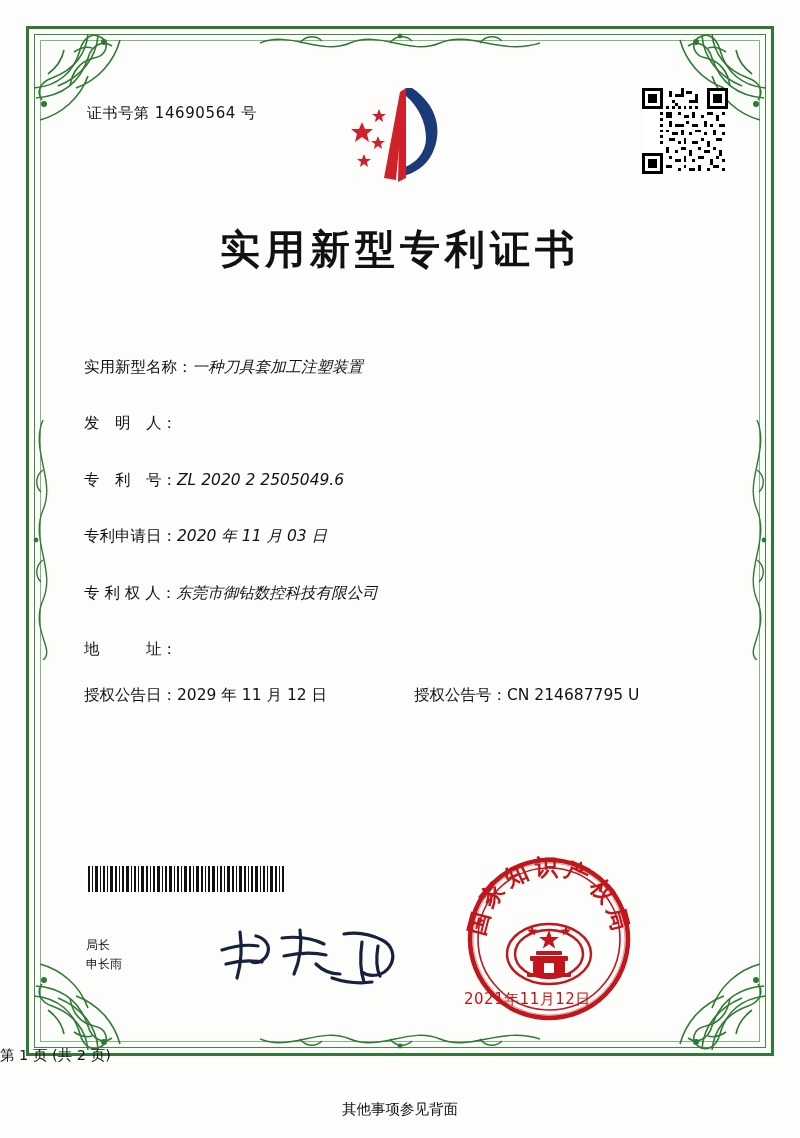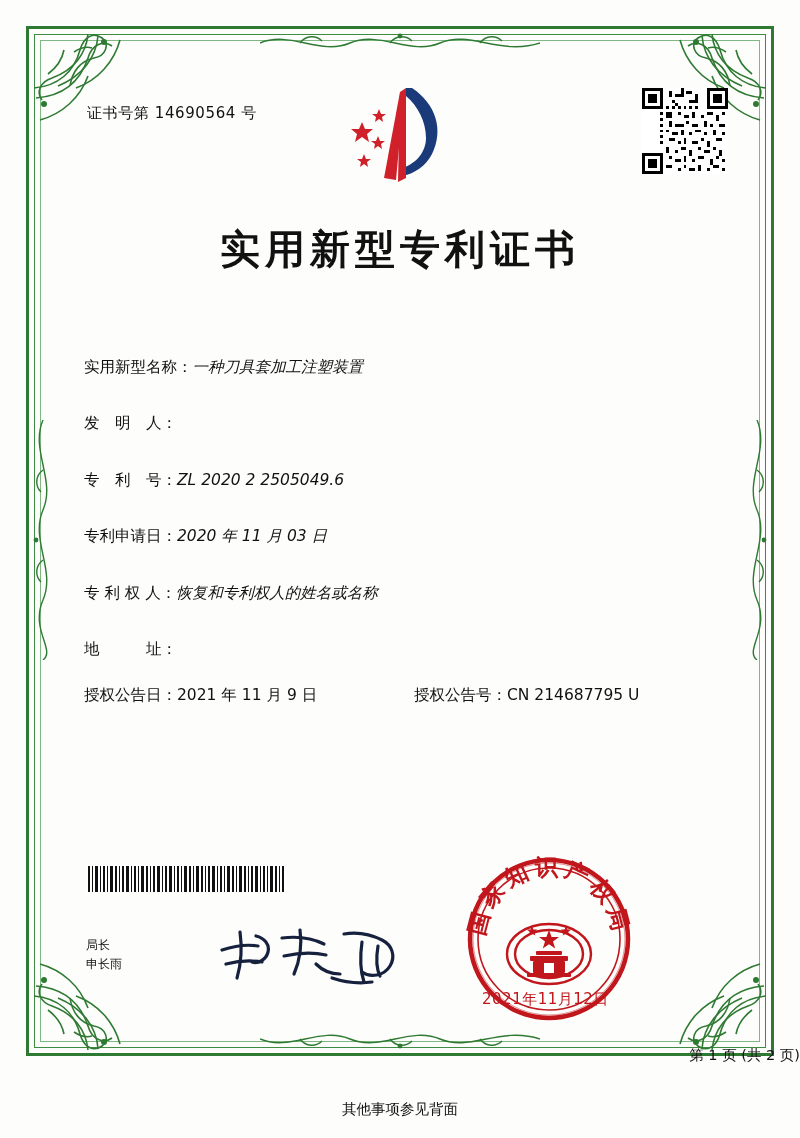--- a/index.html
+++ b/index.html
@@ -200,37 +200,36 @@
   
   .seal {
     position: absolute;
     left: 466px;
     top: 856px;
     width: 166px;
     height: 166px;
   }
   .seal-date {
     position: absolute;
-    left: 482px;
+    left: 464px;
     top: 990px;
     font-size: 15px;
     color: #c0161c;
     font-family: "DejaVu Sans", "Liberation Sans", sans-serif;
     letter-spacing: 0.5px;
   }
 
   
   .page-num {
     position: absolute;
     left: 0; right: 0;
     top: 1046px;
-    text-align: right;
+    text-align: left;
     font-size: 14.5px;
     font-family: "DejaVu Sans", "Liberation Sans", sans-serif;
-    margin-left: 40px;
   }
   .footnote {
     position: absolute;
     left: 0; right: 0;
     top: 1100px;
     text-align: center;
     font-size: 14.5px;
     font-family: Liberation Sans, sans-serif;
   }
 </style>
@@ -469,30 +468,30 @@
     <div class="field">
       <span class="lbl">专　利　号：</span>
       <span class="val">ZL 2020 2 2505049.6</span>
     </div>
     <div class="field">
       <span class="lbl">专利申请日：</span>
       <span class="val">2020 年 11 月 03 日</span>
     </div>
     <div class="field">
       <span class="lbl">专 利 权 人：</span>
-      <span class="val">恢复和专利权人的姓名或名称</span>
+      <span class="val">东莞市御钻数控科技有限公司</span>
     </div>
     <div class="field">
       <span class="lbl">地　　　址：</span>
     </div>
 
     <div class="row-two">
       <span class="cell-a">
         <span class="lbl">授权公告日：</span>
-        <span class="val">2021 年 11 月 9 日</span>
+        <span class="val">2029 年 11 月 12 日</span>
       </span>
       <span class="cell-b">
         <span class="lbl">授权公告号：</span>
         <span class="val">CN 214687795 U</span>
       </span>
     </div>
   </div>
 
   <div class="paras">
   </div>

